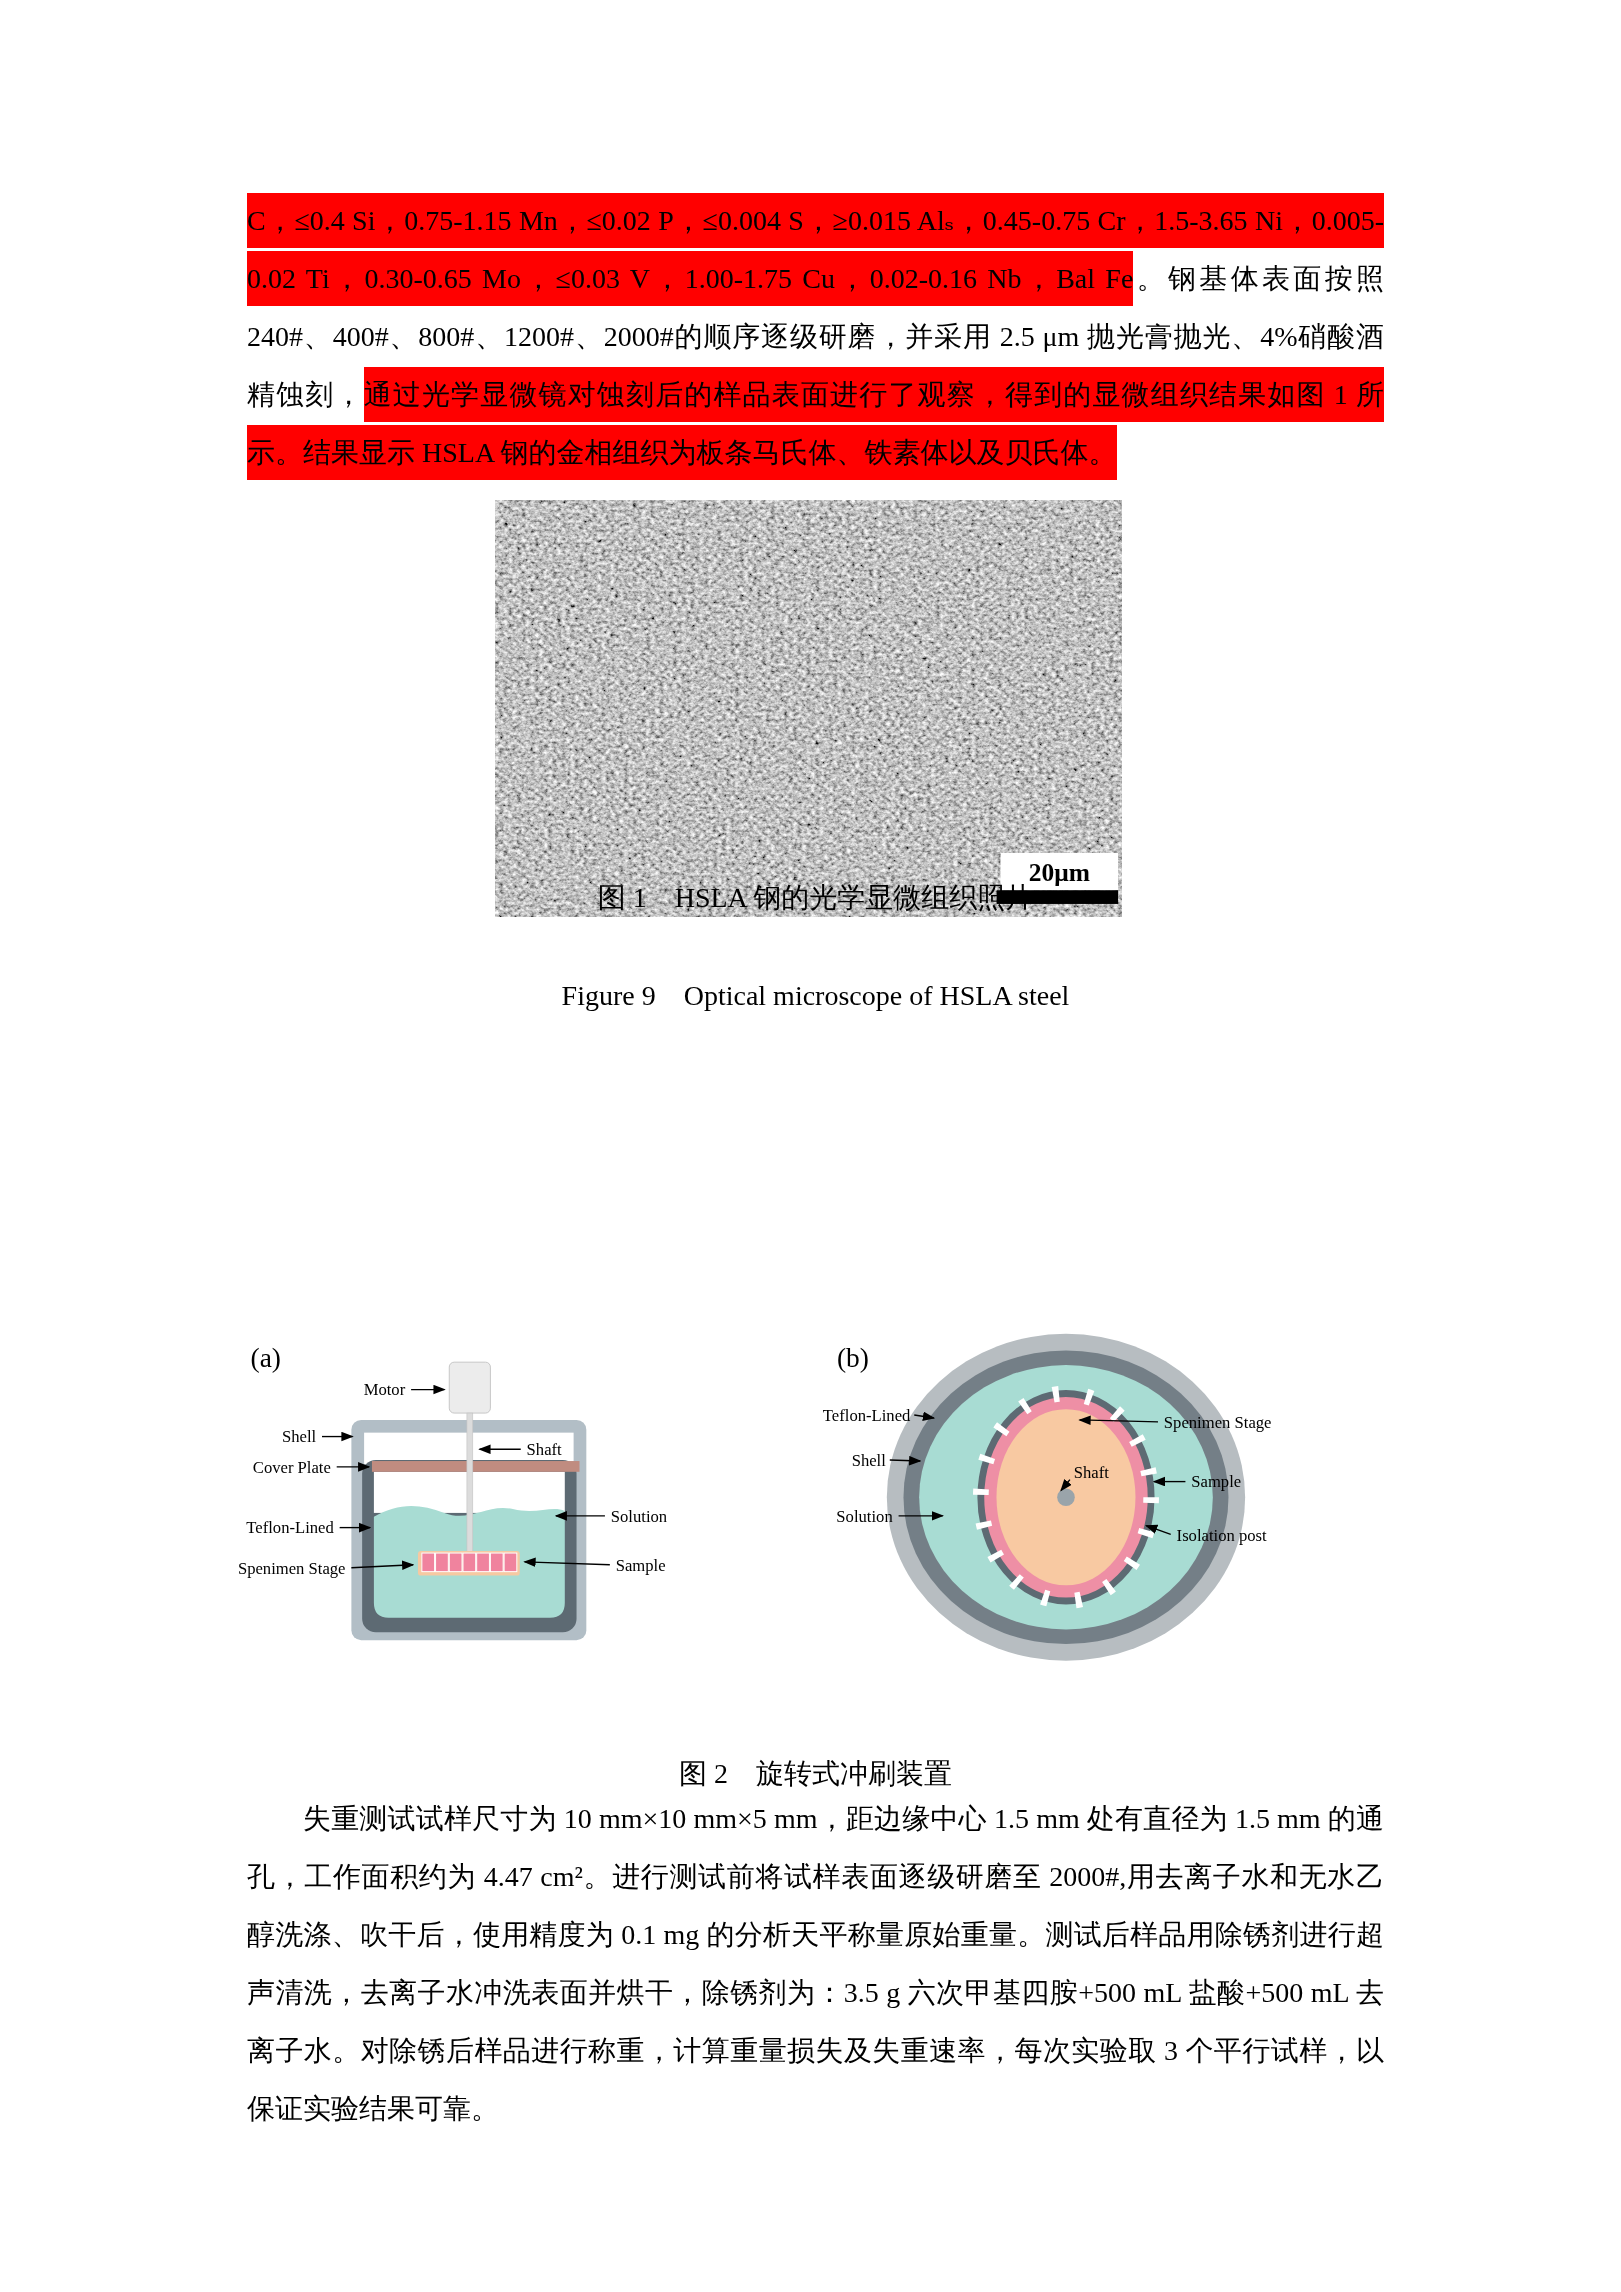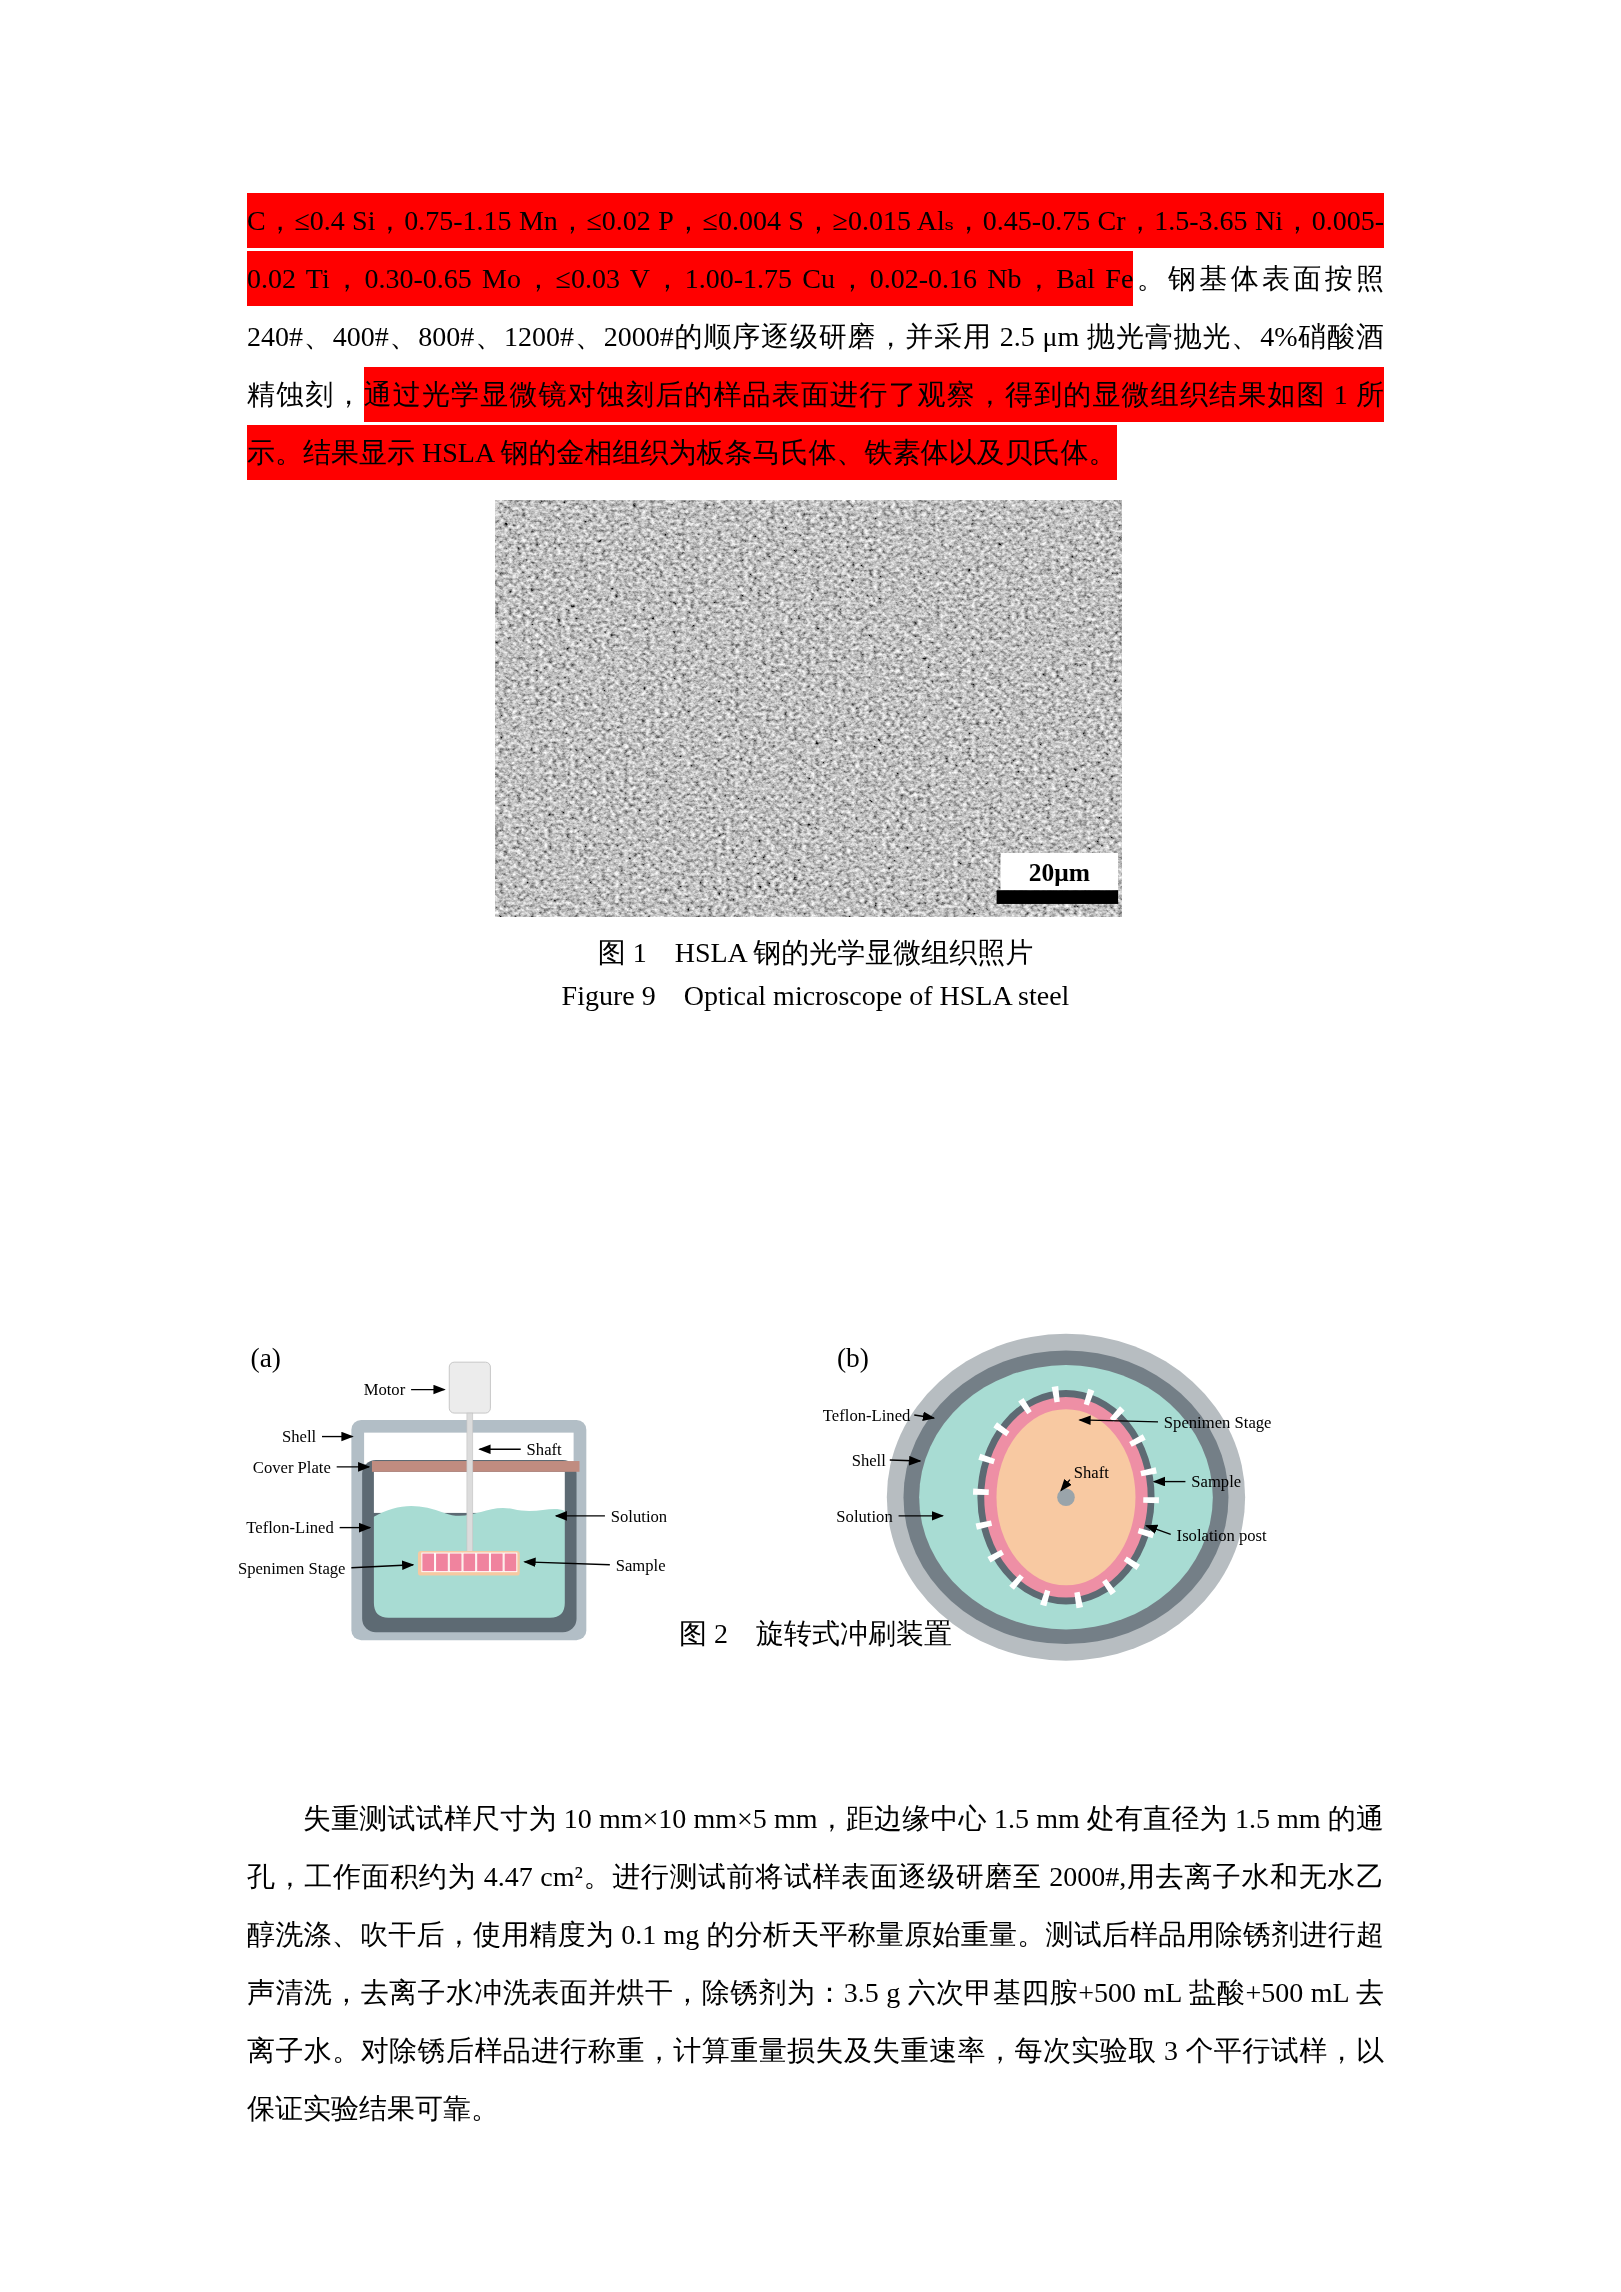--- a/index.html
+++ b/index.html
@@ -54,21 +54,21 @@
         </filter>
       </defs>
       <rect width="640" height="425" fill="#c8c8c8"></rect>
       <rect width="640" height="425" filter="url(#mf)" opacity="0.95"></rect>
       <rect x="516" y="360" width="120" height="38" fill="#ffffff"></rect>
       <text x="576" y="389" text-anchor="middle" font-size="26" font-weight="bold">20μm</text>
       <rect x="512" y="398" width="124" height="14" fill="#000000"></rect>
     </svg>
   </div>
 
-  <div class="caption" style="top:935px;">图 1　HSLA 钢的光学显微组织照片</div>
+  <div class="caption" style="top:880px;">图 1　HSLA 钢的光学显微组织照片</div>
   <div class="caption" style="top:978px;">Figure 9　Optical microscope of HSLA steel</div>
 
 
   <svg class="figsvg" style="left:162px;top:1323px;" width="647" height="372" viewBox="0 0 660 380">
     <defs>
       <marker id="arrA" markerWidth="9" markerHeight="8" refX="8" refY="3.5" orient="auto">
         <path d="M0,0 L9,3.5 L0,7 Z" fill="#000"></path>
       </marker>
     </defs>
     <text class="paneltag" x="90" y="45">(a)</text>
@@ -148,18 +148,18 @@
     <line class="leader" x1="384" y1="162" x2="352" y2="162" marker-end="url(#arrB)"></line>
     <text x="390" y="168">Sample</text>
 
     <line class="leader" x1="369" y1="216" x2="344" y2="207" marker-end="url(#arrB)"></line>
     <text x="375" y="223">Isolation post</text>
 
     <line class="leader" x1="266" y1="160" x2="257" y2="171" marker-end="url(#arrB)"></line>
     <text x="270" y="158">Shaft</text>
   </svg>
 
-  <div class="caption" style="top:1616px;">图 2　旋转式冲刷装置</div>
+  <div class="caption" style="top:1756px;">图 2　旋转式冲刷装置</div>
 
   <div class="para indent" style="top:1790px;">失重测试试样尺寸为 10 mm×10 mm×5 mm，距边缘中心 1.5 mm 处有直径为 1.5 mm 的通孔，工作面积约为 4.47 cm²。进行测试前将试样表面逐级研磨至 2000#,用去离子水和无水乙醇洗涤、吹干后，使用精度为 0.1 mg 的分析天平称量原始重量。测试后样品用除锈剂进行超声清洗，去离子水冲洗表面并烘干，除锈剂为：3.5 g 六次甲基四胺+500 mL 盐酸+500 mL 去离子水。对除锈后样品进行称重，计算重量损失及失重速率，每次实验取 3 个平行试样，以保证实验结果可靠。</div>
 
 </div>
 
 
 </body></html>

